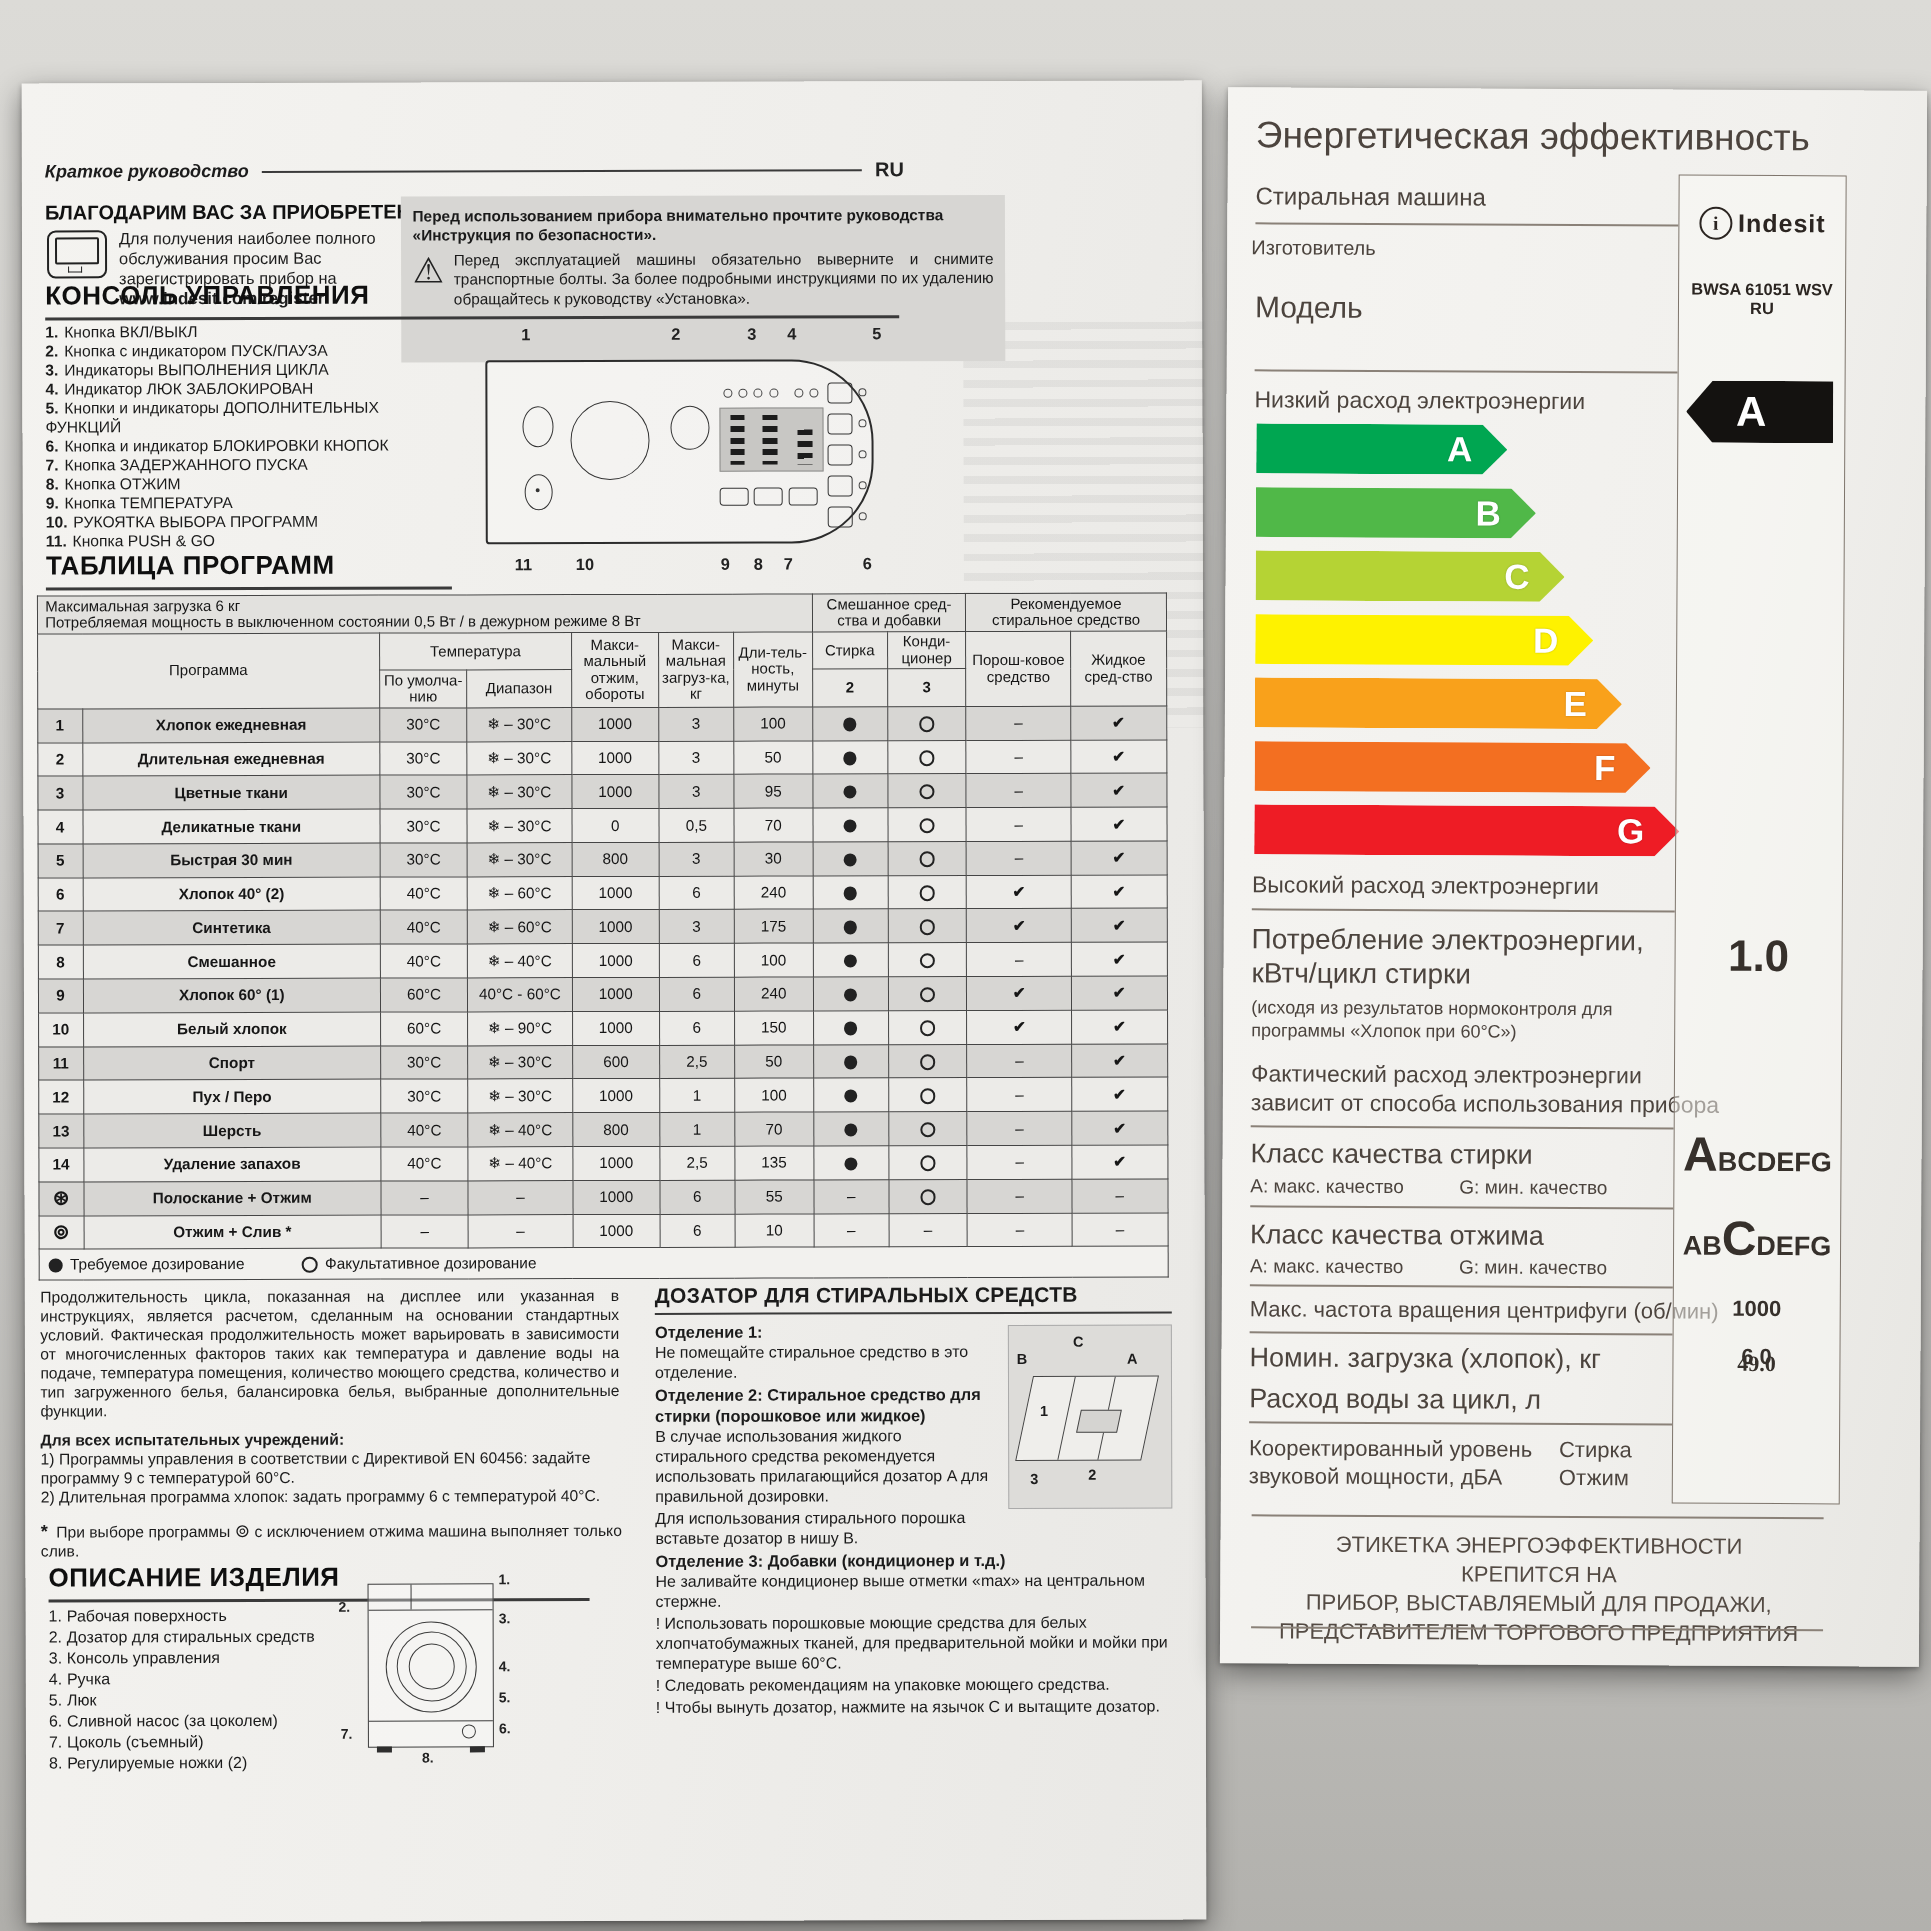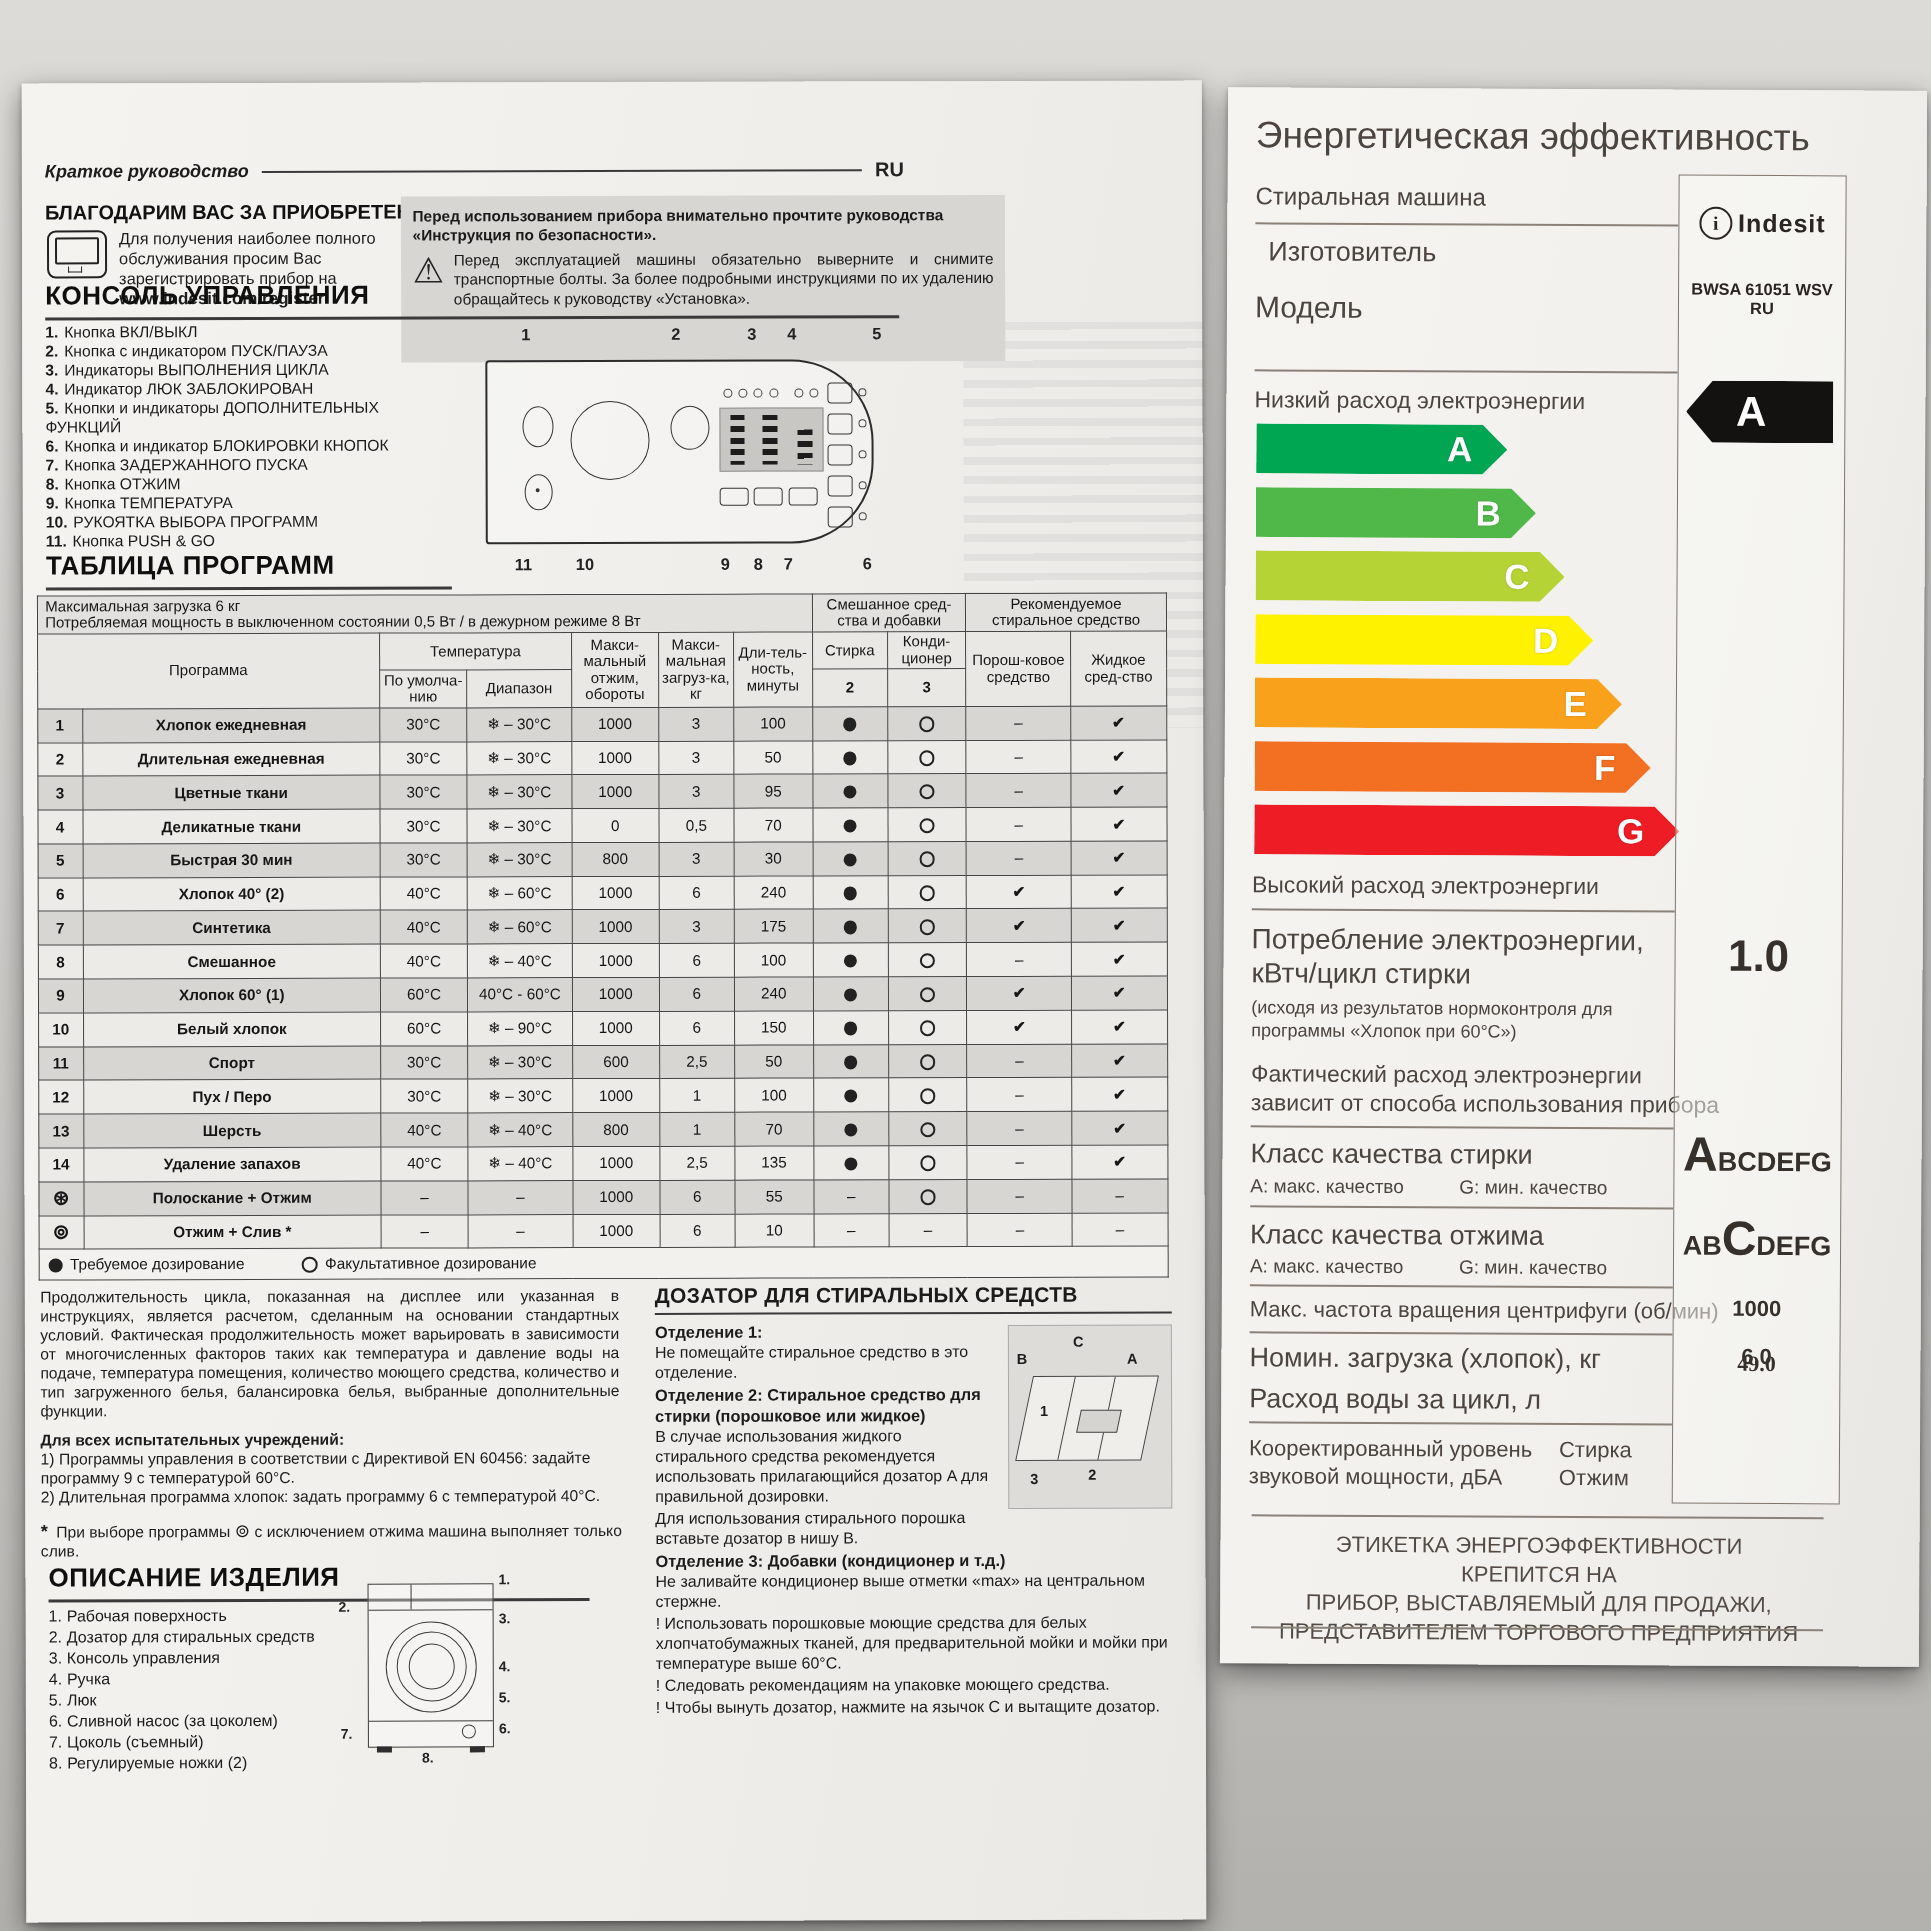--- a/index.html
+++ b/index.html
@@ -118,21 +118,21 @@
   .dr-v2{position:absolute;left:81px;top:0;height:100%;border-left:1.5px solid #444;}
   .dr-a{position:absolute;left:54px;top:33px;width:39px;height:21px;border:1.4px solid #444;background:#d5d4d1;}
   .drawer .dl{position:absolute;}
 
   
   .el-t{position:absolute;color:#4c443e;}
   .eline{position:absolute;height:1.9px;background:#8a8178;}
   .el-title{left:28px;top:27px;font-size:37px;}
   .el-sub{left:28px;top:95px;font-size:24px;}
   .l1{left:28px;top:135px;width:423px;}
-  .el-manu{left:41px;top:149px;font-size:27px;}
+  .el-manu{left:24px;top:149px;font-size:20px;}
   .el-model{left:28px;top:203px;font-size:30px;}
   .l2{left:28px;top:282px;width:423px;}
   .el-low{left:28px;top:299px;font-size:23px;}
   .arrows{position:absolute;left:30px;top:336px;}
   .arrow{height:50px;margin-bottom:13.5px;position:relative;display:flex;align-items:center;justify-content:flex-end;
     clip-path:polygon(0 0,calc(100% - 25px) 0,100% 50%,calc(100% - 25px) 100%,0 100%);}
   .arrow span{color:#fff;font-weight:bold;font-size:35px;padding-right:35px;text-shadow:0 0 1.9px rgba(0,0,0,.25);}
   .el-high{left:28px;top:784px;font-size:23px;}
   .l3{left:28px;top:821px;width:423px;}
   .cons1{left:28px;top:836px;font-size:28px;}

